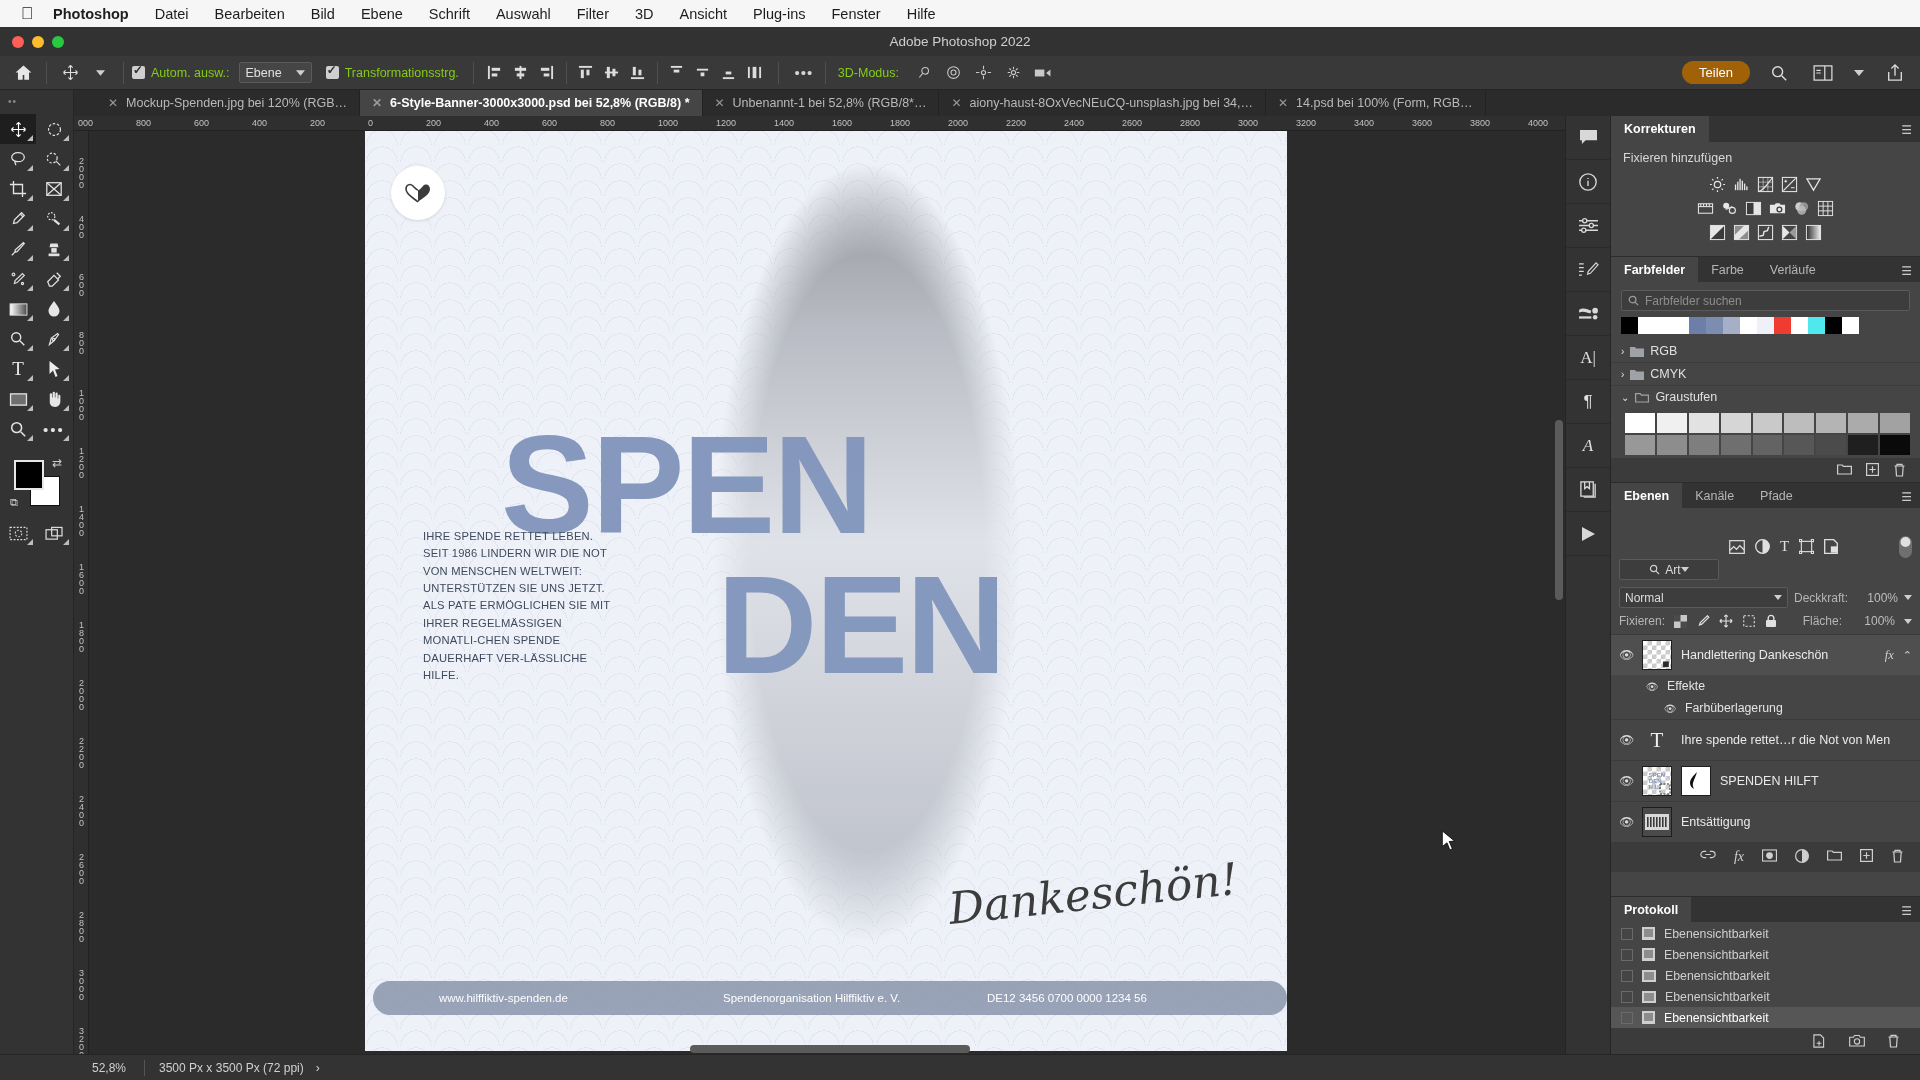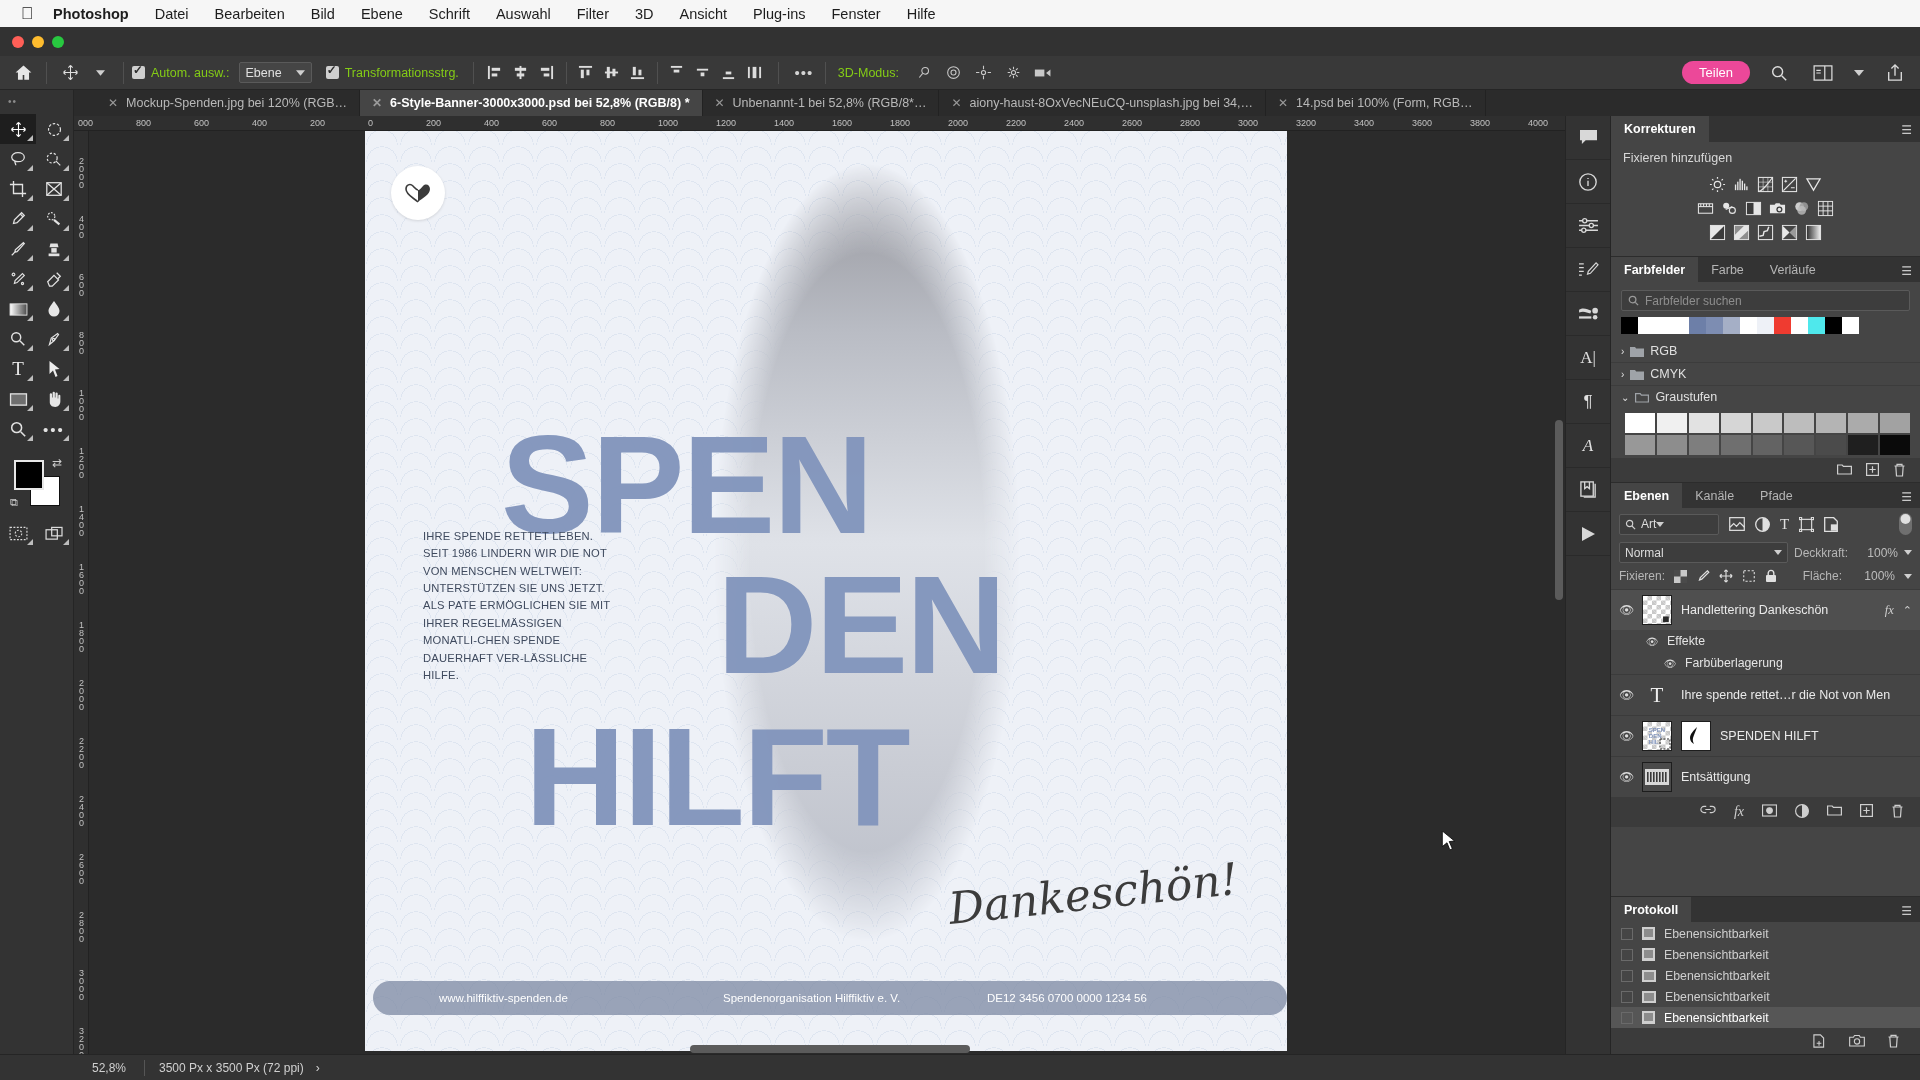--- a/index.html
+++ b/index.html
@@ -31,21 +31,21 @@
     background:#393939; border-bottom:1px solid #252525; display:flex; align-items:center; gap:0; padding-left:8px; }
   .opt-ico { width:30px; height:26px; display:flex; align-items:center; justify-content:center; color:#d4d4d4; }
   .opt-sep { width:1px; height:22px; background:#505050; margin:0 8px; }
   .chk { width:13px; height:13px; background:#cfcfcf; border-radius:2px; position:relative; display:inline-block; }
   .chk:after { content:"✓"; position:absolute; left:1px; top:-3px; font-size:12px; color:#2b2b2b; font-weight:bold;}
   .opt-label { font-size:12.5px; color:#84cc16; margin-left:6px; white-space:nowrap;}
   .opt-select { margin-left:9px; height:21px; background:#454545; border:1px solid #5a5a5a; border-radius:2px;
     display:flex; align-items:center; padding:0 6px; font-size:12.5px; color:#e0e0e0; gap:14px;}
   .align-ico { width:26px; height:26px; display:flex; align-items:center; justify-content:center;}
   .opt-right { position:absolute; right:10px; display:flex; align-items:center; gap:14px;}
-  .teilen { background:#ec4899; color:#fff; font-size:13px; border-radius:13px; padding:4px 17px; }
+  .teilen { background:#a16207; color:#fff; font-size:13px; border-radius:13px; padding:4px 17px; }
 
   
   .tabbar { position:absolute; left:96px; top:90px; right:355px; height:26px; background:#2b2b2b;
     display:flex; align-items:stretch; font-size:12.5px; }
   .tab { display:flex; align-items:center; gap:8px; padding:0 12px; background:#2b2b2b; color:#b9b9b9;
     white-space:nowrap; border-right:1px solid #222; }
   .tab.active { background:#454545; color:#ffffff; font-weight:bold; }
   .tab .x { font-size:12px; color:#9a9a9a; }
 
   
@@ -121,21 +121,21 @@
   .swrow { display:flex; padding:0 10px 6px 10px; gap:0px;}
   .sw { width:17px; height:17px; }
   .folderrow { display:flex; align-items:center; gap:6px; padding:4px 10px; font-size:12.5px; color:#e0e0e0;
     border-bottom:1px solid #3c3c3c;}
   .grayswatches { display:grid; grid-template-columns:repeat(9,1fr); padding:5px 10px 3px 14px; gap:2px;}
   .grayswatches div { height:20px; }
   .panel-foot { display:flex; justify-content:flex-end; gap:14px; padding:5px 14px; background:#3b3b3b; color:#cfcfcf; }
 
   .filterrow { display:flex; align-items:center; gap:10px; padding:5px 8px;}
   .kindsel { width:100px; height:21px; background:#3d3d3d; border:1px solid #5a5a5a; border-radius:2px;
-    display:flex; align-items:center; justify-content:flex-start; padding:0 5px; font-size:12px; color:#ddd;}
+    display:flex; align-items:center; justify-content:center; padding:0 5px; font-size:12px; color:#ddd;margin-top:46px;}
   .blendrow { display:flex; align-items:center; gap:6px; padding:2px 8px 4px 8px; font-size:12px;justify-content:flex-end;}
   .blendsel { flex:1; height:21px; background:#3d3d3d; border:1px solid #5a5a5a; border-radius:2px;
     display:flex; align-items:center; justify-content:space-between; padding:0 5px; color:#ddd;}
   .numbox { width:44px; text-align:right; color:#bdbdbd;}
   .lockrow { display:flex; align-items:center; gap:9px; padding:2px 8px 6px 8px; font-size:12px; color:#b6b6b6;}
   .layers { background:#454545; }
   .layer { display:flex; align-items:center; gap:9px; height:41px; padding:0 8px; border-top:1px solid #3b3b3b;
     font-size:12.5px; color:#eaeaea;}
   .layer.sel { background:#4f4f4f;}
   .eye { width:14px; text-align:center; color:#ddd; font-size:12px;}
@@ -181,20 +181,21 @@
     <div class="mi">Fenster</div>
     <div class="mi">Hilfe</div>
   </div>
 
   <div class="titlebar">
     <div class="traffic">
       <div class="dot r"></div>
       <div class="dot y"></div>
       <div class="dot g"></div>
     </div>
+    <div class="wintitle">Adobe Photoshop 2022</div>
   </div>
 
   <div class="optbar">
     <div class="opt-ico">
       <svg width="19" height="19" viewBox="0 0 24 24">
           <path d="M12 3 2 12h3v9h6v-6h2v6h6v-9h3z" fill="#e6e6e6"></path>
         </svg>
     </div>
     <div class="opt-sep"></div>
     <div class="opt-ico">
@@ -629,21 +630,20 @@
         <svg width="30" height="26" viewBox="0 0 30 26">
           <path d="M15 22C11 18 3 15 3 9c0-4 4-6 7-3 2 2 3 4 5 4" fill="none" stroke="#3b3b3b" stroke-width="1.6"></path>
           <path d="M15 22c4-4 12-7 12-13 0-4-4-6-7-3-2 2-3 4-5 4" fill="#3b3b3b"></path>
         </svg>
       </div>
 
       <div class="model"></div>
 
       <div class="bigword w-spen">SPEN</div>
       <div class="bigword w-den">DEN</div>
-      <div class="bigword w-hilft">HILFT</div>
 
       <div class="bodytext">IHRE SPENDE RETTET LEBEN. SEIT 1986 LINDERN WIR DIE NOT VON MENSCHEN WELTWEIT: UNTERSTÜTZEN SIE UNS JETZT. ALS PATE ERMÖGLICHEN SIE MIT IHRER REGELMÄSSIGEN MONATLI-CHEN SPENDE DAUERHAFT VER-LÄSSLICHE HILFE.</div>
       <div class="handlettering">Dankeschön!</div>
 
       <div class="footerbar">
         <span class="fb1">www.hilffiktiv-spenden.de</span>
         <span class="fb2">Spendenorganisation Hilffiktiv e. V.</span>
         <span class="fb3">DE12 3456 0700 0000 1234 56</span>
       </div>
     </div>

